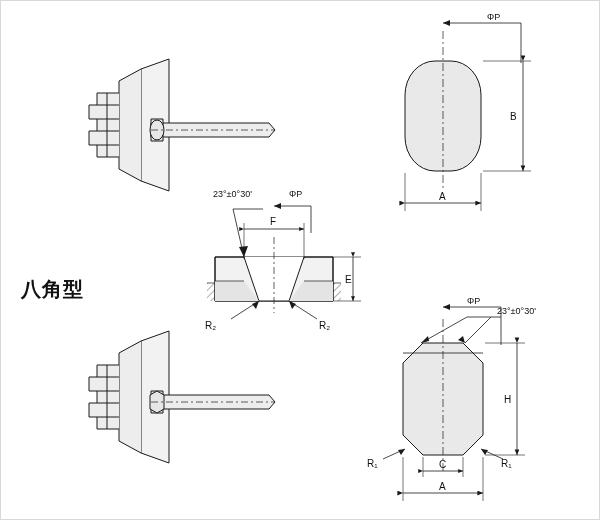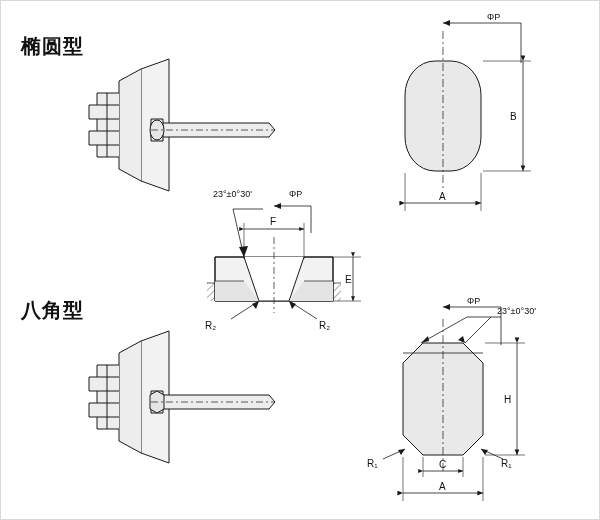--- a/index.html
+++ b/index.html
@@ -18,35 +18,34 @@
   }
   .label-cn{
     position:absolute;
     font-size:20px;
     font-weight:bold;
     color:#111;
     letter-spacing:1px;
     white-space:nowrap;
   }
   #title-oval{left:20px;top:32px;}
-  #title-octa{left:20px;top:296px;}
+  #title-octa{left:20px;top:275px;}
   svg{position:absolute;left:0;top:0;}
   .dimtext{
     font-family:"Liberation Sans", sans-serif;
     font-size:9px;
     fill:#111;
   }
   .dimtext.big{font-size:10px;}
 </style>
 </head>
 <body>
 
 <div id="stage">
 
-  <div class="label-cn" id="title-oval">椭圆型</div>
   <div class="label-cn" id="title-octa">八角型</div>
 
   <svg width="600" height="520" viewBox="0 0 600 520">
     <defs>
       <marker id="arr" markerWidth="8" markerHeight="8" refX="7" refY="3" orient="auto" markerUnits="strokeWidth">
         <path d="M0,0 L7,3 L0,6 z" fill="#1a1a1a"></path>
       </marker>
       <marker id="arrS" markerWidth="7" markerHeight="7" refX="6" refY="2.5" orient="auto" markerUnits="strokeWidth">
         <path d="M0,0 L6,2.5 L0,5 z" fill="#1a1a1a"></path>
       </marker>

